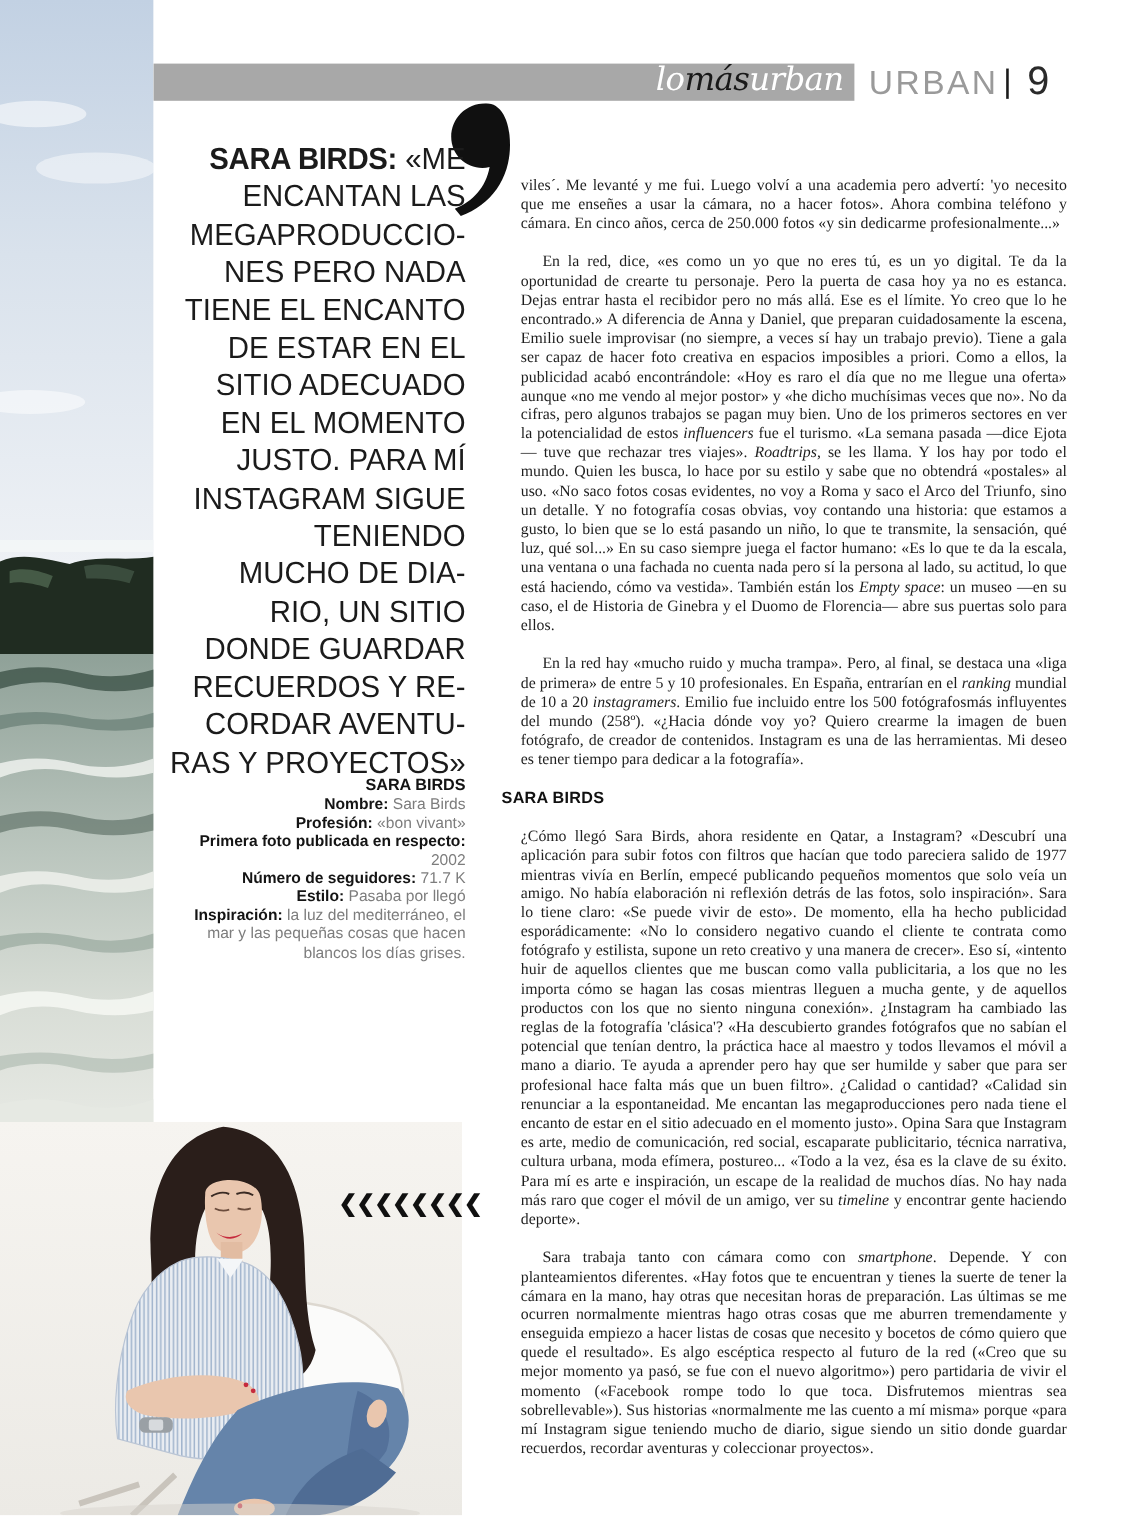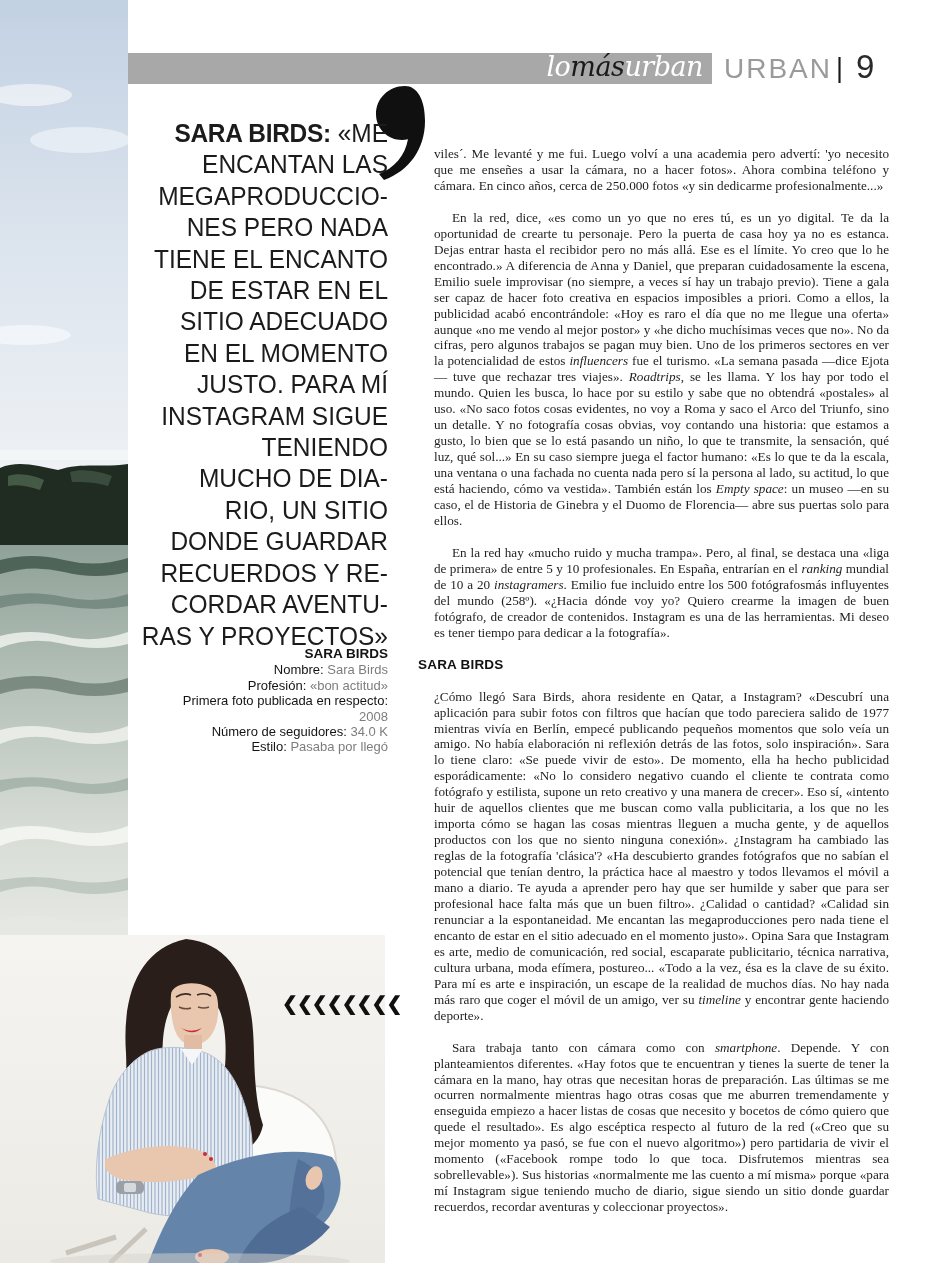--- a/index.html
+++ b/index.html
@@ -33,21 +33,21 @@
   .pull-quote{position:absolute;left:130px;top:118px;width:258px;text-align:right;
     font-family:"Liberation Sans",sans-serif;font-weight:300;color:#1b1b1b;
     font-size:25.5px;line-height:31.4px;white-space:pre-line;
     transform:scaleX(.96);transform-origin:100% 0;}
   .pull-quote .pq-name{font-weight:800;letter-spacing:-0.3px;}
 
   
   .bio{position:absolute;left:160px;top:646px;width:228px;text-align:right;
     font-size:13px;line-height:15.4px;color:#7d7d7d;}
   .bio-heading{font-weight:700;color:#131313;font-size:13.5px;margin-bottom:1px;}
-  .bio-label{font-weight:400;color:#141414;}
+  .bio-label{font-weight:700;color:#141414;}
   .bio-value{color:#7d7d7d;}
 
   
   .chevrons{position:absolute;left:282px;top:993px;width:106px;text-align:right;
     font-size:19px;line-height:22px;font-weight:700;color:#101010;letter-spacing:-1px;}
 
   
   .article{position:absolute;left:418px;top:130px;width:487px;
     font-family:"Liberation Serif",serif;font-size:13.2px;line-height:15.95px;color:#1e1e1e;
     text-align:justify;hyphens:auto;-webkit-hyphens:auto;}
@@ -173,24 +173,25 @@
 RIO, UN SITIO
 DONDE GUARDAR
 RECUERDOS Y RE-
 CORDAR AVENTU-
 RAS Y PROYECTOS»</span></div>
 
   <div class="bio">
     <div class="bio-heading">SARA BIRDS</div>
     <div>
         <div><span class="bio-label">Nombre: </span><span class="bio-value">Sara Birds</span></div>
-        <div><span class="bio-label">Profesión: </span><span class="bio-value">«bon actitud»</span></div>
-        <div><span class="bio-label">Primera foto publicada en respecto: </span><span class="bio-value">2008</span></div>
-        <div><span class="bio-label">Número de seguidores: </span><span class="bio-value">34.0 K</span></div>
+        <div><span class="bio-label">Profesión: </span><span class="bio-value">«bon vivant»</span></div>
+        <div><span class="bio-label">Primera foto publicada en respecto: </span><span class="bio-value">2002</span></div>
+        <div><span class="bio-label">Número de seguidores: </span><span class="bio-value">71.7 K</span></div>
         <div><span class="bio-label">Estilo: </span><span class="bio-value">Pasaba por llegó</span></div>
+        <div><span class="bio-label">Inspiración: </span><span class="bio-value">la luz del mediterráneo, el mar y las pequeñas cosas que hacen blancos los días grises.</span></div>
       </div>
   </div>
 
   <div class="chevrons">❮❮❮❮❮❮❮❮</div>
 
   <div class="article">
     <div>
         <p><span>viles´. Me levanté y me fui. Luego volví a una academia pero advertí: 'yo necesito que me enseñes a usar la cámara, no a hacer fotos». Ahora combina teléfono y cámara. En cinco años, cerca de 250.000 fotos «y sin dedicarme profesionalmente...»</span></p>
         <p class="indent"><span>En la red, dice, «es como un yo que no eres tú, es un yo digital. Te da la oportunidad de crearte tu personaje. Pero la puerta de casa hoy ya no es estanca. Dejas entrar hasta el recibidor pero no más allá. Ese es el límite. Yo creo que lo he encontrado.» A diferencia de Anna y Daniel, que preparan cuidadosamente la escena, Emilio suele improvisar (no siempre, a veces sí hay un trabajo previo). Tiene a gala ser capaz de hacer foto creativa en espacios imposibles a priori. Como a ellos, la publicidad acabó encontrándole: «Hoy es raro el día que no me llegue una oferta» aunque «no me vendo al mejor postor» y «he dicho muchísimas veces que no». No da cifras, pero algunos trabajos se pagan muy bien. Uno de los primeros sectores en ver la potencialidad de estos </span><em>influencers</em><span> fue el turismo. «La semana pasada —dice Ejota— tuve que rechazar tres viajes». </span><em>Roadtrips</em><span>, se les llama. Y los hay por todo el mundo. Quien les busca, lo hace por su estilo y sabe que no obtendrá «postales» al uso. «No saco fotos cosas evidentes, no voy a Roma y saco el Arco del Triunfo, sino un detalle. Y no fotografía cosas obvias, voy contando una historia: que estamos a gusto, lo bien que se lo está pasando un niño, lo que te transmite, la sensación, qué luz, qué sol...» En su caso siempre juega el factor humano: «Es lo que te da la escala, una ventana o una fachada no cuenta nada pero sí la persona al lado, su actitud, lo que está haciendo, cómo va vestida». También están los </span><em>Empty space</em><span>: un museo —en su caso, el de Historia de Ginebra y el Duomo de Florencia— abre sus puertas solo para ellos.</span></p>
         <p class="indent"><span>En la red hay «mucho ruido y mucha trampa». Pero, al final, se destaca una «liga de primera» de entre 5 y 10 profesionales. En España, entrarían en el </span><em>ranking</em><span> mundial de 10 a 20 </span><em>instagramers</em><span>. Emilio fue incluido entre los 500 fotógrafosmás influyentes del mundo (258º). «¿Hacia dónde voy yo? Quiero crearme la imagen de buen fotógrafo, de creador de contenidos. Instagram es una de las herramientas. Mi deseo es tener tiempo para dedicar a la fotografía».</span></p>

